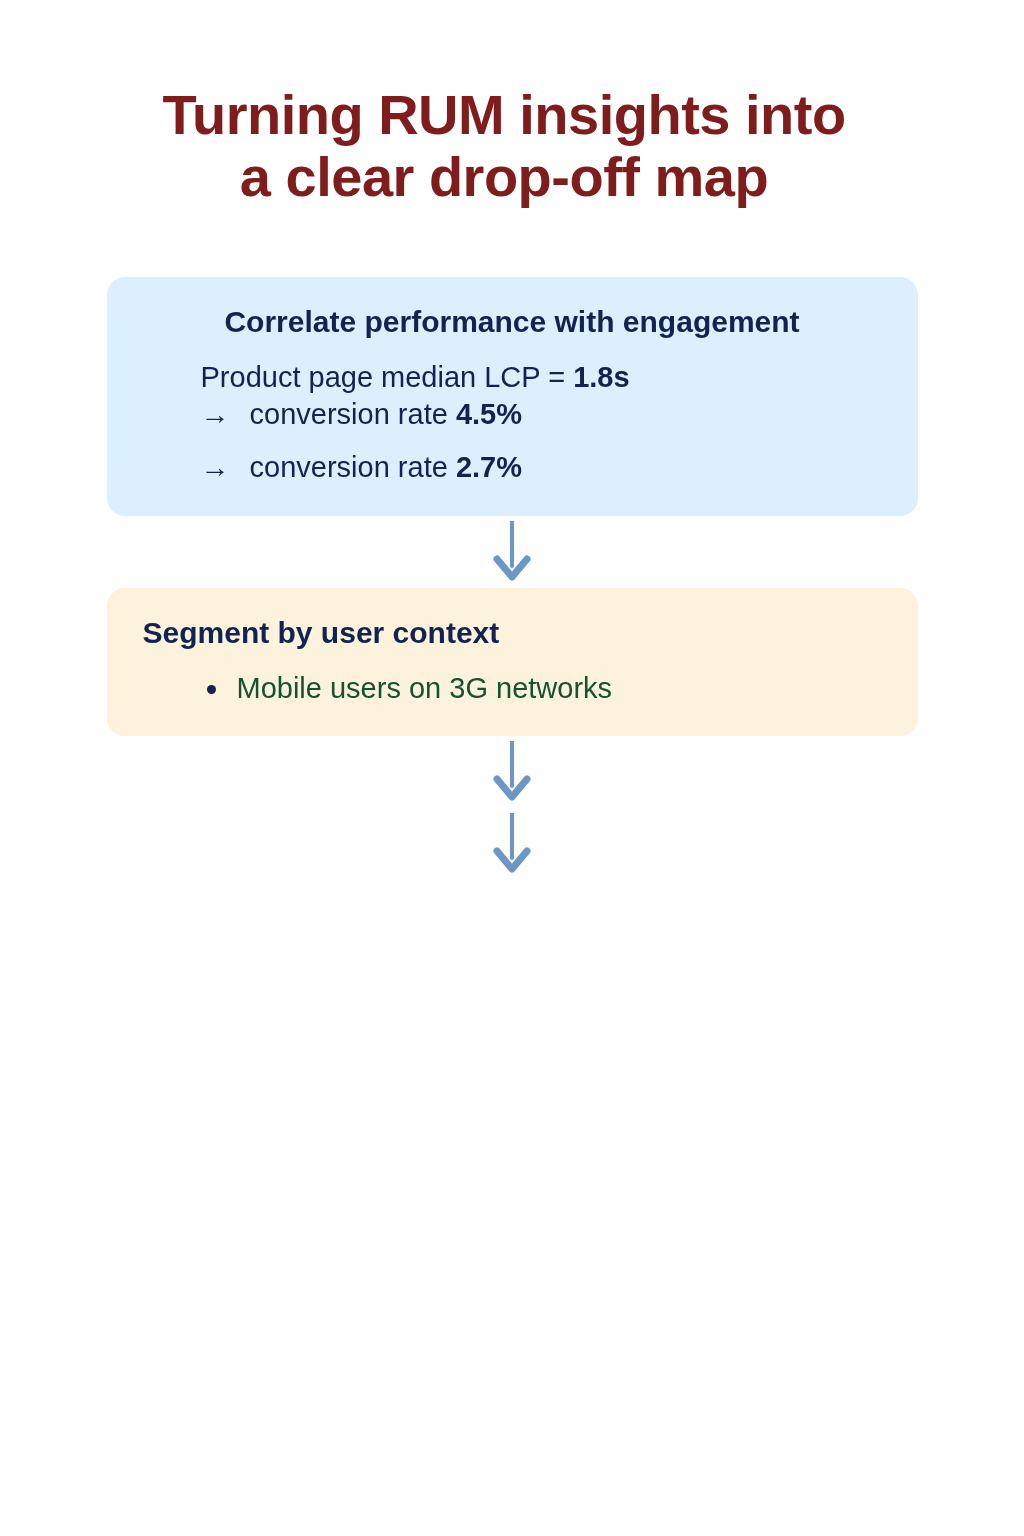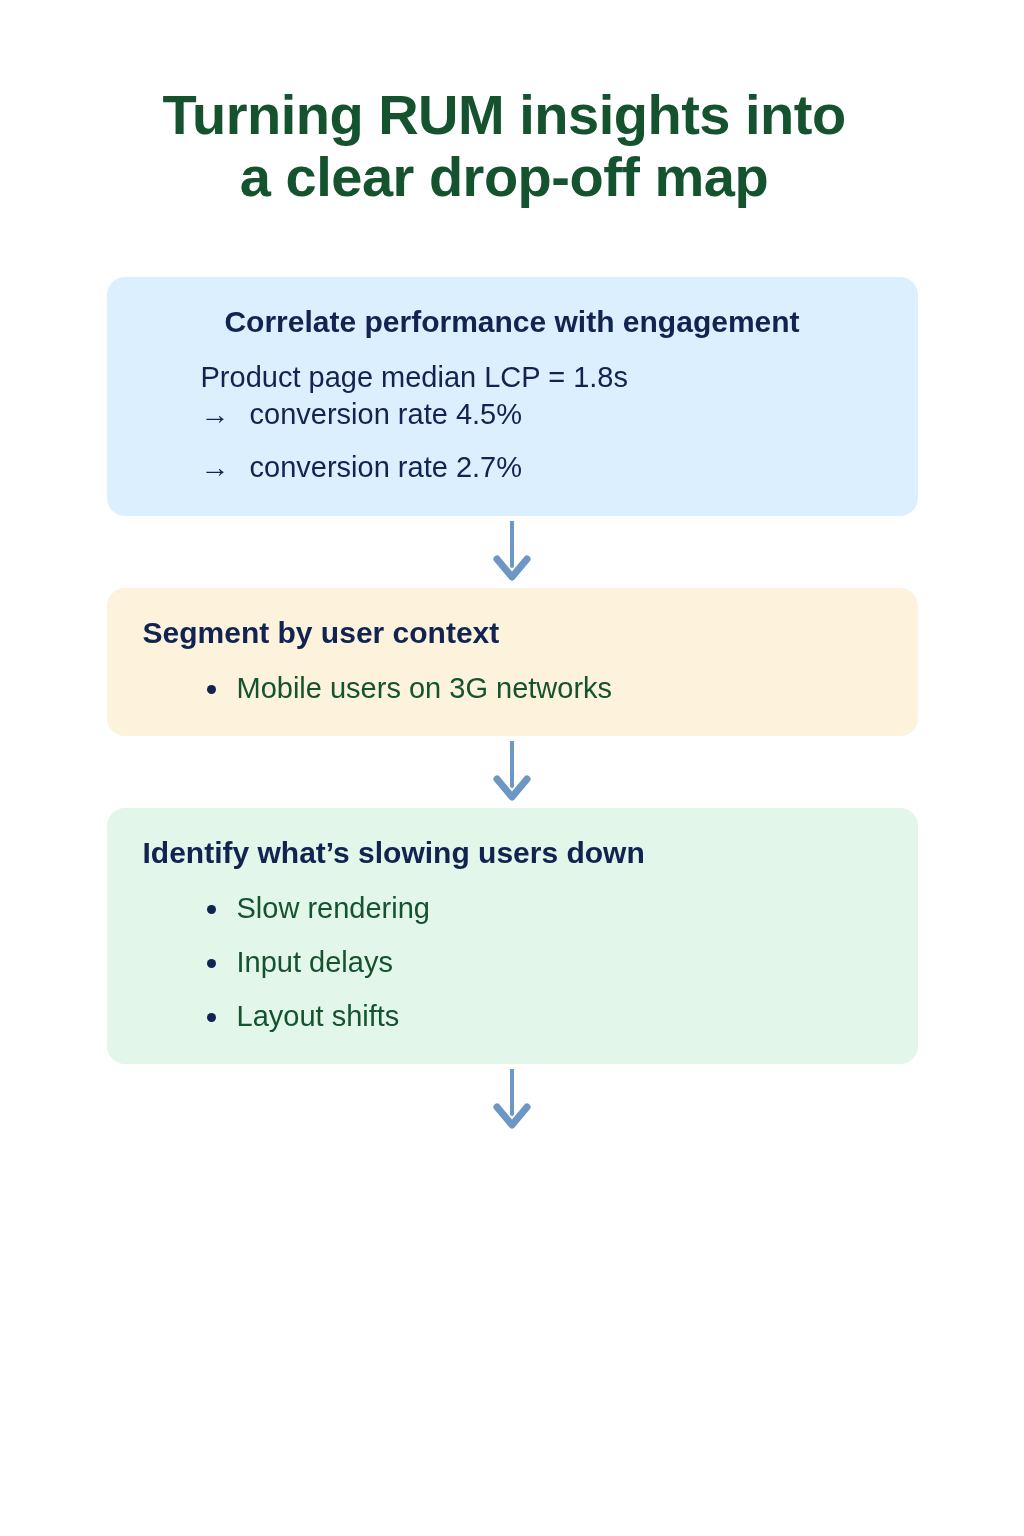--- a/index.html
+++ b/index.html
@@ -22,21 +22,21 @@
     box-sizing: border-box;
   }
 
   
   .title {
     text-align: center;
     font-size: 56px;
     line-height: 1.12;
     font-weight: 700;
     letter-spacing: -0.5px;
-    color: #14532d;
+    color: #7f1d1d;
     padding: 46px 76px 0 60px;
     box-sizing: border-box;
   }
   .title .line {
     display: block;
   }
 
   
   .flow {
     width: 811px;
@@ -78,21 +78,21 @@
     white-space: nowrap;
   }
   .stat-line.sub {
     margin-bottom: 16px;
   }
   .stat-line .arrow-glyph {
     display: inline-block;
     margin-right: 12px;
   }
   .stat-line b {
-    font-weight: 400;
+    font-weight: 700;
     margin-top: 42px;
   }
 
   
   .bullets {
     list-style: none;
     margin: 0;
     padding: 0 0 0 62px;
   }
   .bullets li {
@@ -168,28 +168,20 @@
       </ul>
     </div>
 
     <div class="connector">
       <svg width="40" height="62" viewBox="0 0 40 62" aria-hidden="true">
         <line x1="20" y1="1" x2="20" y2="45" stroke="#6c96c4" stroke-width="4" stroke-linecap="round"></line>
         <polyline points="5,38 20,56 35,38" fill="none" stroke="#6c96c4" stroke-width="7" stroke-linecap="round" stroke-linejoin="round"></polyline>
       </svg>
     </div>
 
-    <div class="card green">
-      <div class="card-title center">Identify what’s slowing users down</div>
-      <ul class="bullets">
-        <li>Slow rendering</li>
-        <li>Input delays</li>
-        <li>Layout shifts</li>
-      </ul>
-    </div>
 
     <div class="connector">
       <svg width="40" height="62" viewBox="0 0 40 62" aria-hidden="true">
         <line x1="20" y1="1" x2="20" y2="45" stroke="#6c96c4" stroke-width="4" stroke-linecap="round"></line>
         <polyline points="5,38 20,56 35,38" fill="none" stroke="#6c96c4" stroke-width="7" stroke-linecap="round" stroke-linejoin="round"></polyline>
       </svg>
     </div>
 
 
   </div>

